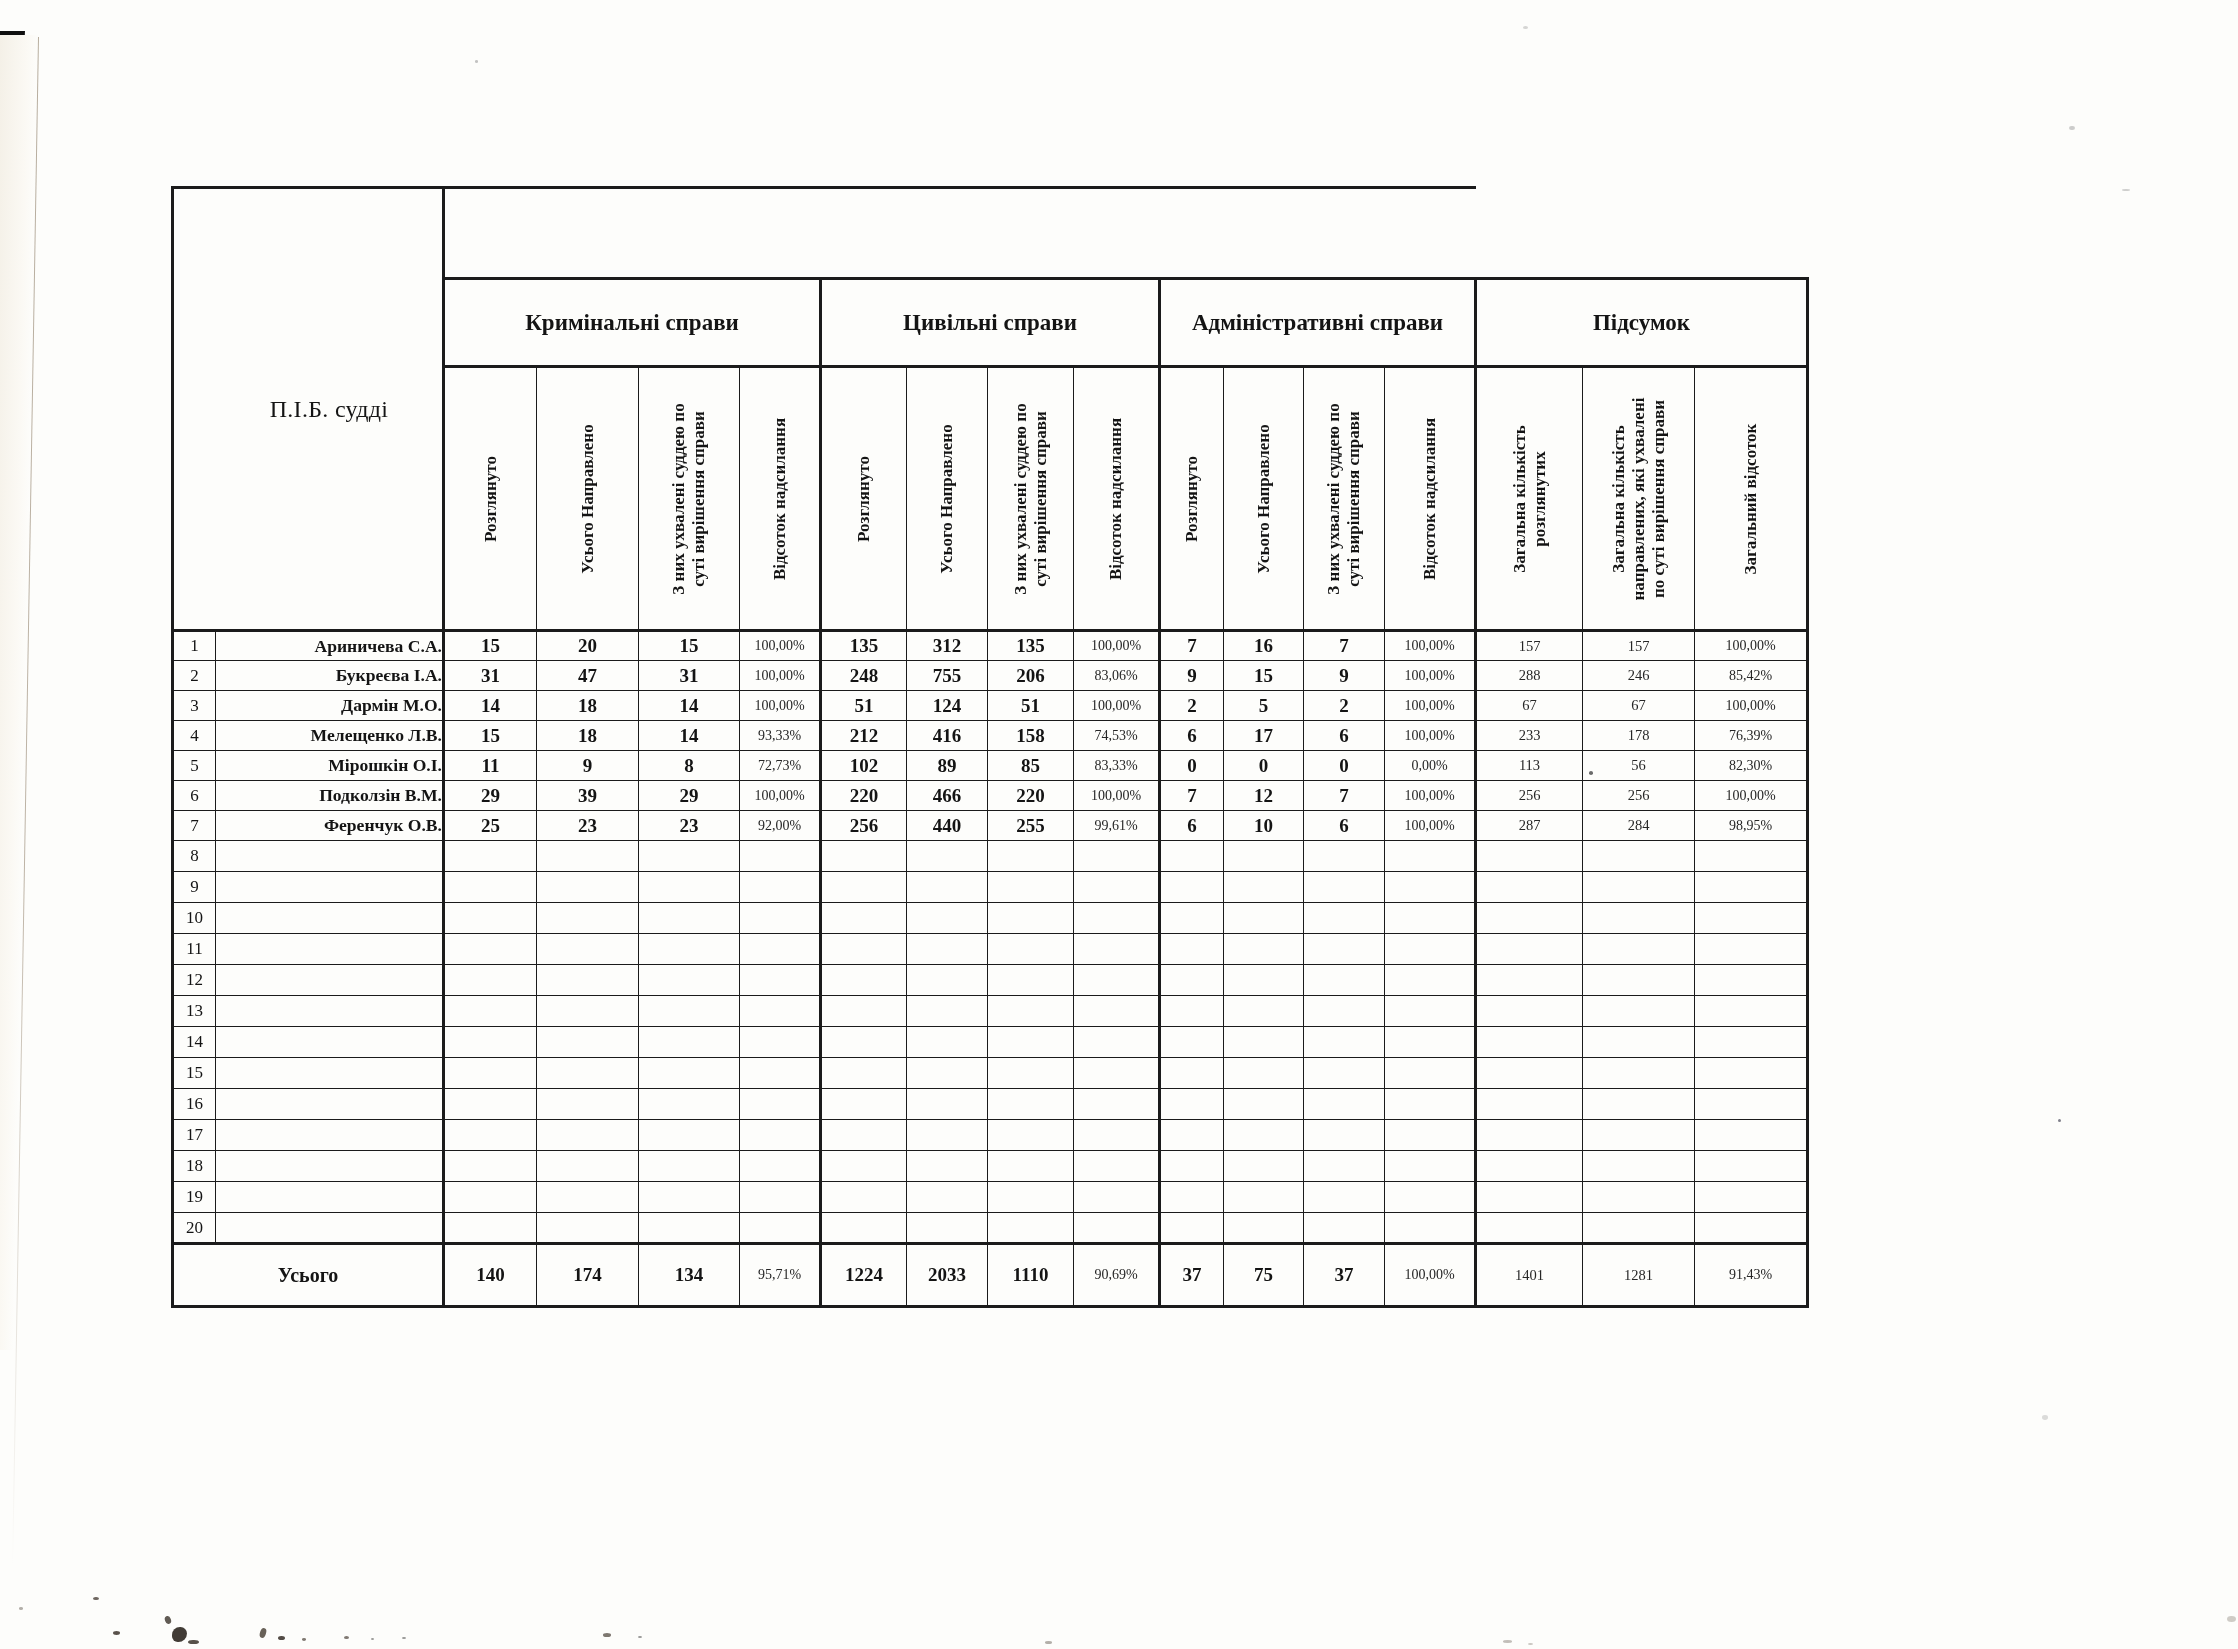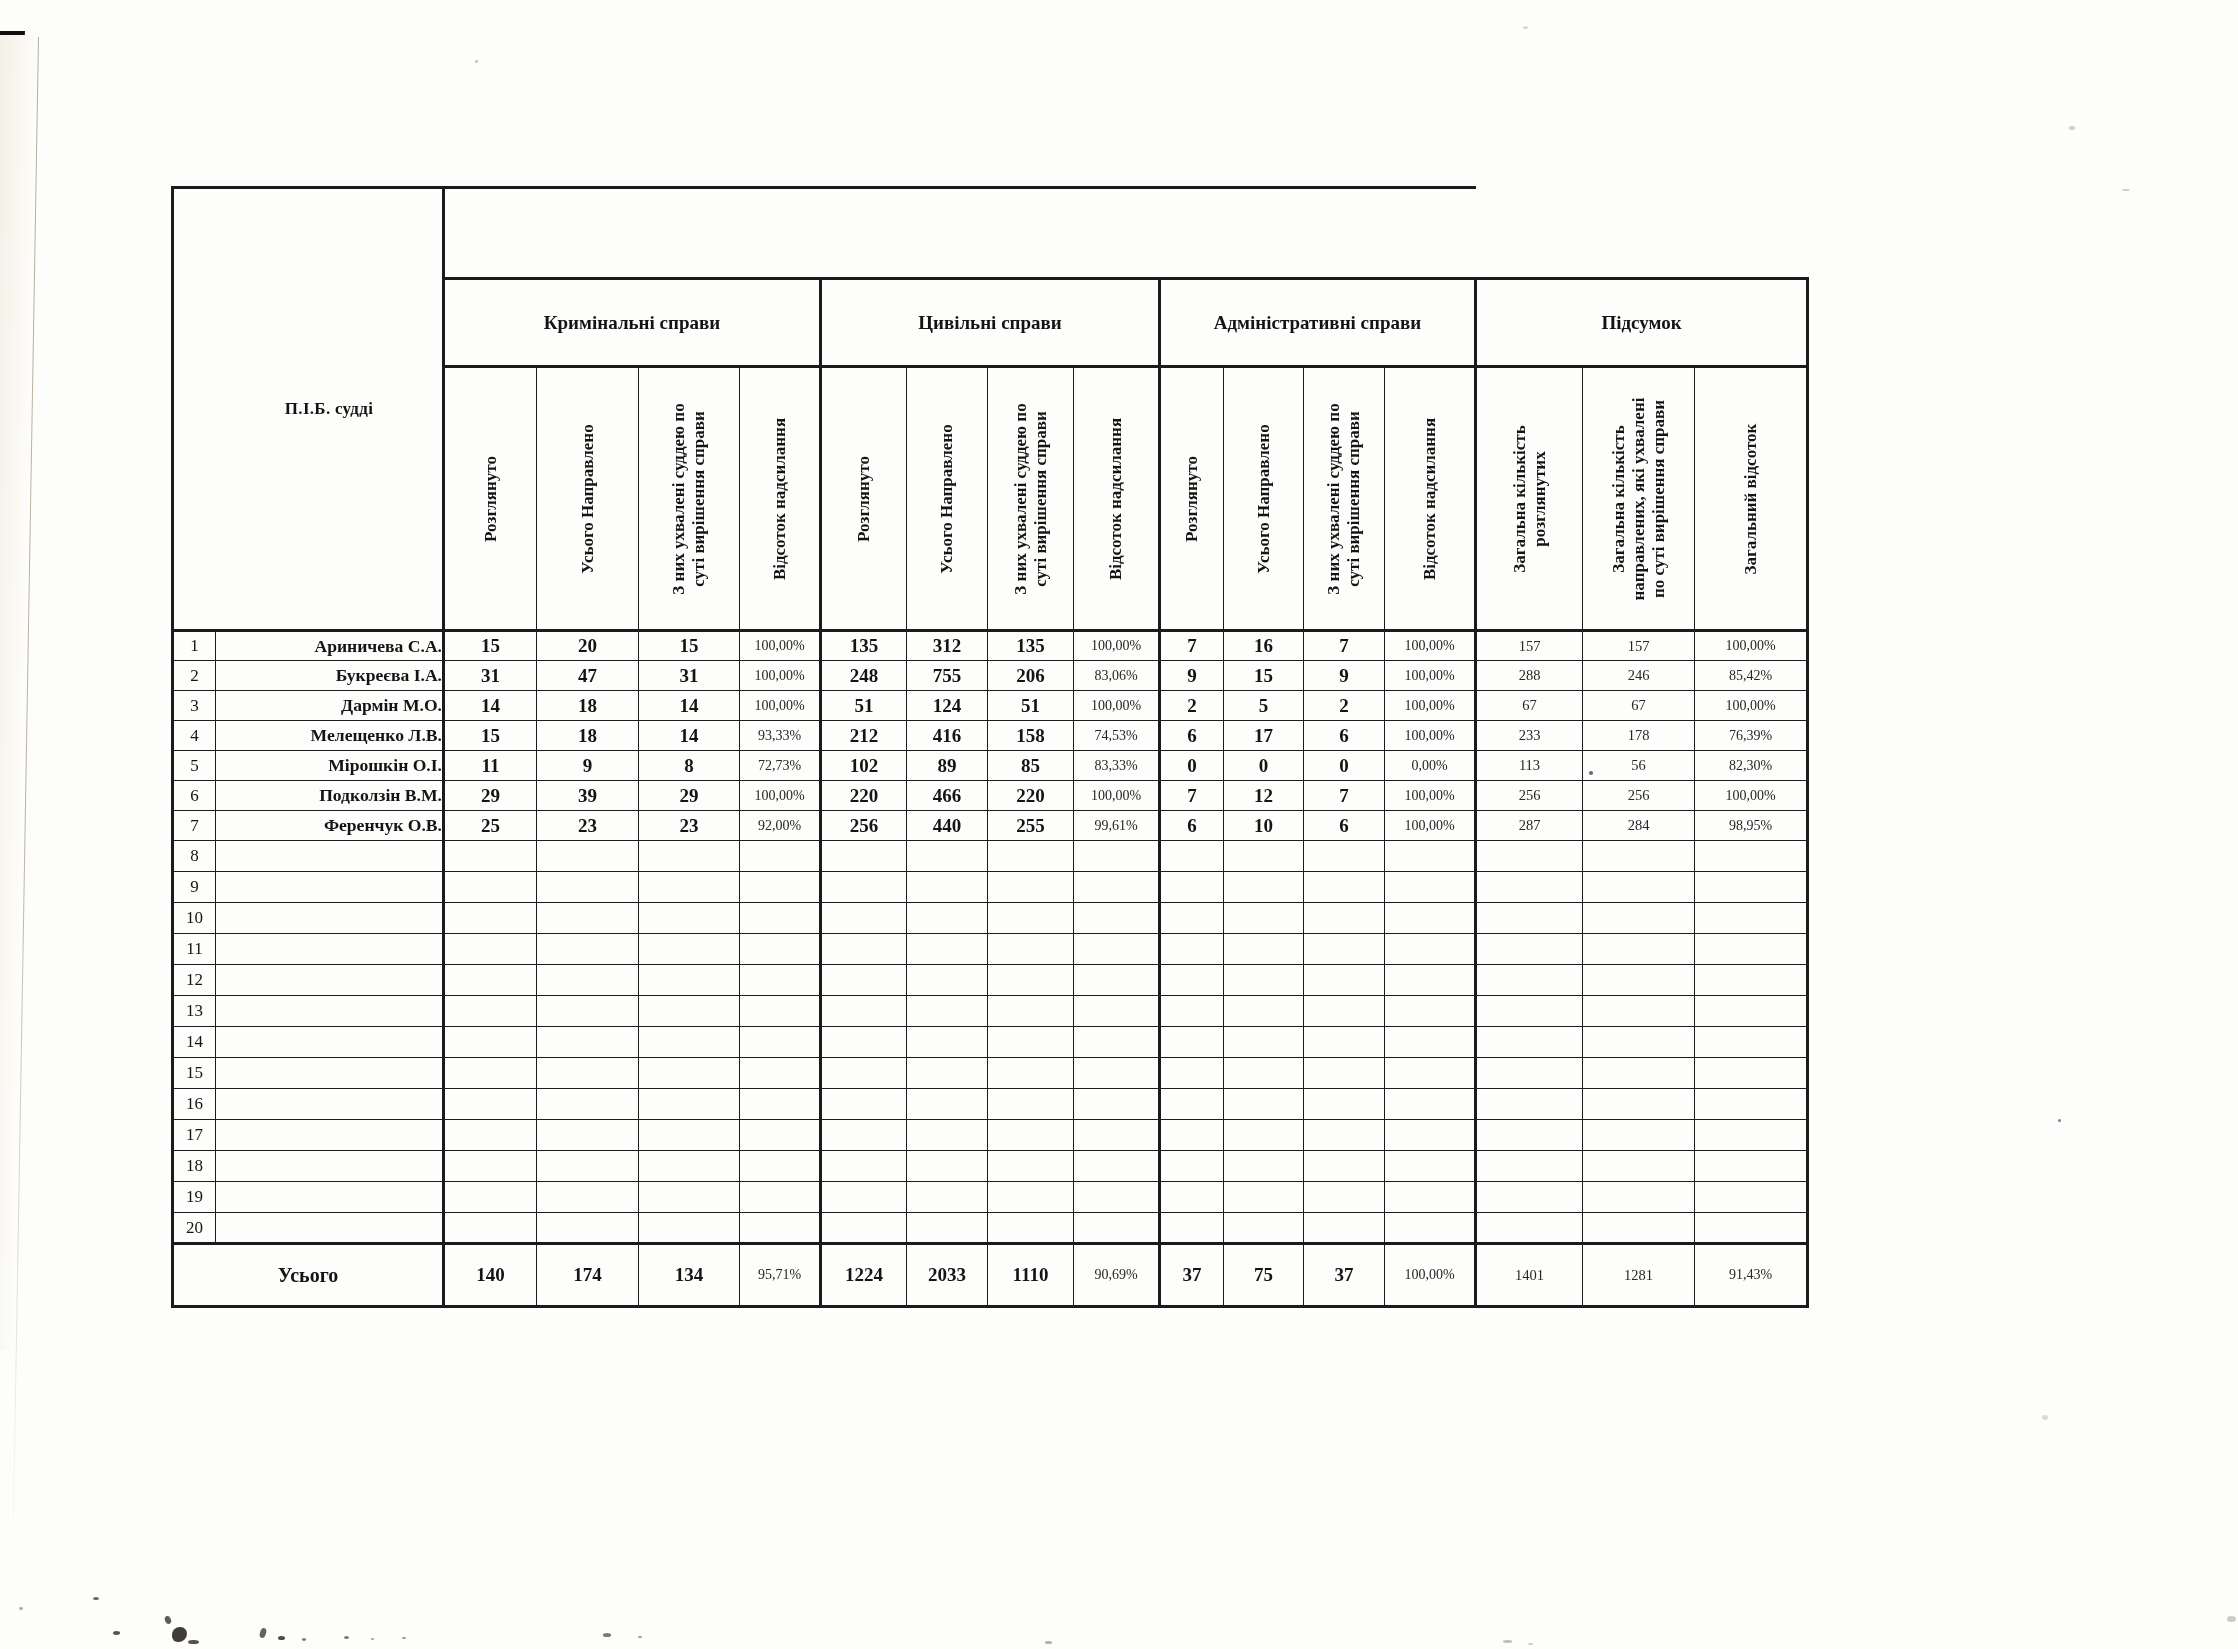--- a/index.html
+++ b/index.html
@@ -25,22 +25,22 @@
   .bl6{border-left-width:3.8px!important}.br6{border-right-width:3.8px!important}
   .bt6{border-top-width:3.8px!important}.bb6{border-bottom-width:3.8px!important}
   td.strip{border-top-width:3.8px;border-bottom-width:3.8px;border-right:none;}
   td.open{border:none;border-bottom:3.8px solid #1b1b1b;}
   tr.r-top{height:91px}
   tr.r-groups{height:88px}
   tr.r-heads{height:264px}
   tr.dr{height:30px}
   tr.dr.short{height:31px}
   tr.r-total{height:63px}
-  td.pib{font-weight:bold;font-size:17px;letter-spacing:0.3px;padding-left:42px;}
-  td.grp{font-weight:bold;font-size:19px;}
+  td.pib{font-weight:normal;font-size:24px;letter-spacing:0.3px;padding-left:42px;}
+  td.grp{font-weight:bold;font-size:23px;}
   td.vcell{position:relative;}
   .rot{position:absolute;left:50%;top:50%;
     transform:translate(-50%,-50%) rotate(-90deg);
     font-weight:bold;font-size:17px;line-height:20px;text-align:center;white-space:normal;}
   .rot.nw{white-space:nowrap;}
   .rot.w340{width:214px;}
   .rot.w270{width:170px;}
   .rot.w350{width:220px;}
   td.numcol{font-size:17px;}
   td.name{font-weight:bold;font-size:17.6px;text-align:right;}

